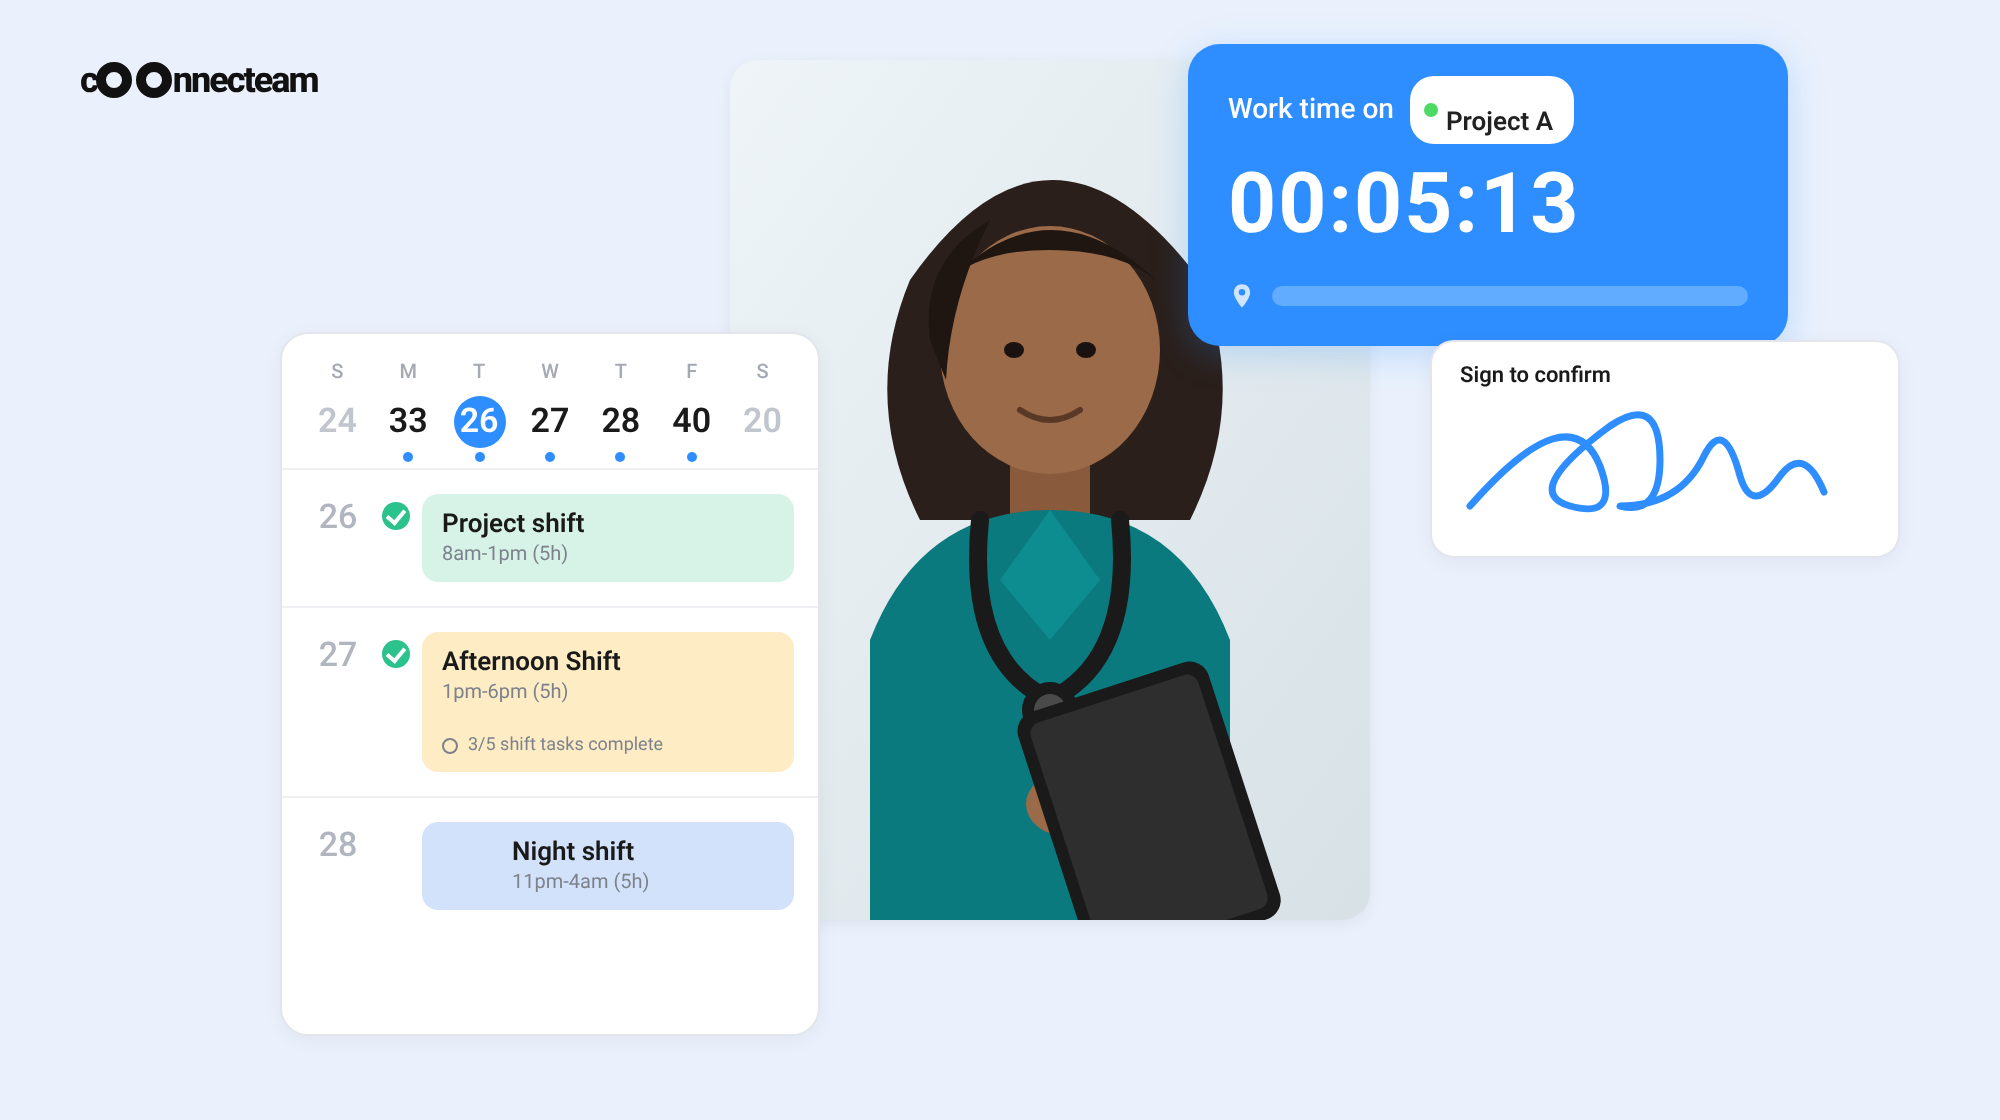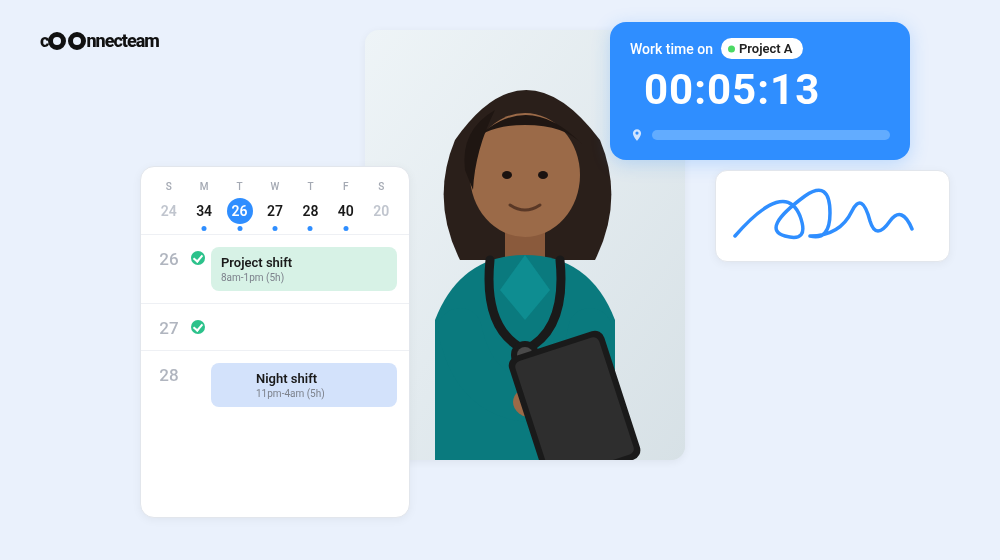--- a/index.html
+++ b/index.html
@@ -42,59 +42,58 @@
     border-radius: 14px;
     overflow: hidden;
     background: linear-gradient(135deg, #e6eef2 0%, #d9e3e7 100%);
     box-shadow: 0 2px 8px rgba(0,0,0,0.06);
   }
   .photo svg { width: 100%; height: 100%; display: block; }
 
   
   .timer {
     position: absolute;
-    left: 610px; top: 22px;
+    left: 594px; top: 22px;
     width: 300px;
     background: #2f8eff;
     color: #fff;
     border-radius: 16px;
     padding: 16px 20px 18px 20px;
     box-shadow: 0 4px 18px rgba(47,142,255,0.25);
   }
   .timer-top {
     display: flex;
     align-items: center;
     gap: 8px;
     font-size: 14px;
     font-weight: 500;
   }
   .timer-pill {
     background: #fff;
     color: #222;
     border-radius: 12px;
-    padding: 3px 10px 3px 18px;
+    padding: 16px 10px 3px 18px;
     font-size: 13px;
     font-weight: 600;
     position: relative;
   }
   .timer-pill::before {
     content: "";
     position: absolute;
     left: 7px; top: 50%;
     transform: translateY(-50%);
     width: 7px; height: 7px;
     background: #4cd964;
     border-radius: 50%;
   }
   .timer-time {
     font-size: 42px;
     font-weight: 700;
     letter-spacing: 1px;
     margin-top: 6px;
-    margin-left: 14px;
   }
   .timer-bottom {
     display: flex;
     align-items: center;
     gap: 8px;
     margin-top: 14px;
   }
   .timer-pin {
     width: 14px; height: 14px;
     flex-shrink: 0;
@@ -152,21 +151,21 @@
     font-weight: 500;
   }
   .week-num-wrap {
     position: relative;
     height: 30px;
     display: flex;
     align-items: center;
     justify-content: center;
   }
   .week-num {
-    font-size: 14px;
+    font-size: 17px;
     font-weight: 600;
     color: #1a1a1a;
     width: 26px; height: 26px;
     line-height: 26px;
     border-radius: 50%;
   }
   .week-num.sel {
     background: #2f8eff;
     color: #fff;
   }
@@ -304,39 +303,40 @@
   <div class="timer-time">00:05:13</div>
   <div class="timer-bottom">
     <svg class="timer-pin" viewBox="0 0 24 24">
       <path d="M12 2C8 2 5 5 5 9c0 5 7 13 7 13s7-8 7-13c0-4-3-7-7-7zm0 9.5A2.5 2.5 0 1 1 12 6a2.5 2.5 0 0 1 0 5.5z" fill="#cfe4ff"></path>
     </svg>
     <div class="timer-bar"></div>
   </div>
 </div>
 
 <div class="sig">
+  <div class="sig-label">Sign to confirm</div>
   <svg width="205" height="68" viewBox="0 0 205 68">
     <path d="M5 55 Q55 -2 70 35 Q80 62 55 55 Q30 48 75 15 Q100 -2 100 32 Q100 60 80 55 Q110 55 122 30 Q132 10 140 40 Q146 60 160 40 Q172 24 182 48" stroke="#2f8eff" stroke-width="3.5" fill="none" stroke-linecap="round" stroke-linejoin="round"></path>
   </svg>
 </div>
 
 <div class="sched">
   <div class="week" id="week">
       <div class="week-day">S</div>
       <div class="week-day">M</div>
       <div class="week-day">T</div>
       <div class="week-day">W</div>
       <div class="week-day">T</div>
       <div class="week-day">F</div>
       <div class="week-day">S</div>
       <div class="week-num-wrap">
         <div class="week-num dim">24</div>
       </div>
       <div class="week-num-wrap">
-        <div class="week-num">34</div>
+        <div class="week-num">33</div>
         <div class="week-dot"></div>
       </div>
       <div class="week-num-wrap">
         <div class="week-num sel">26</div>
         <div class="week-dot"></div>
       </div>
       <div class="week-num-wrap">
         <div class="week-num">27</div>
         <div class="week-dot"></div>
       </div>
@@ -357,20 +357,28 @@
         <div class="shift-date">26</div>
         <div class="shift-check"></div>
         <div class="shift-card" style="background: rgb(215, 242, 230);">
           <div class="shift-name">Project shift</div>
           <div class="shift-time">8am-1pm (5h)</div>
         </div>
       </div>
       <div class="shift-row">
         <div class="shift-date">27</div>
         <div class="shift-check"></div>
+        <div class="shift-card" style="background: rgb(253, 236, 196);">
+          <div class="shift-name">Afternoon Shift</div>
+          <div class="shift-time">1pm-6pm (5h)</div>
+          <div class="shift-tasks">
+            <span class="task-o"></span>
+            <span>3/5 shift tasks complete</span>
+          </div>
+        </div>
       </div>
       <div class="shift-row">
         <div class="shift-date">28</div>
         <div class="shift-check hidden"></div>
         <div class="shift-card" style="background: rgb(211, 226, 251); padding-left: 45px;">
           <div class="shift-name">Night shift</div>
           <div class="shift-time">11pm-4am (5h)</div>
         </div>
       </div>
     </div>

